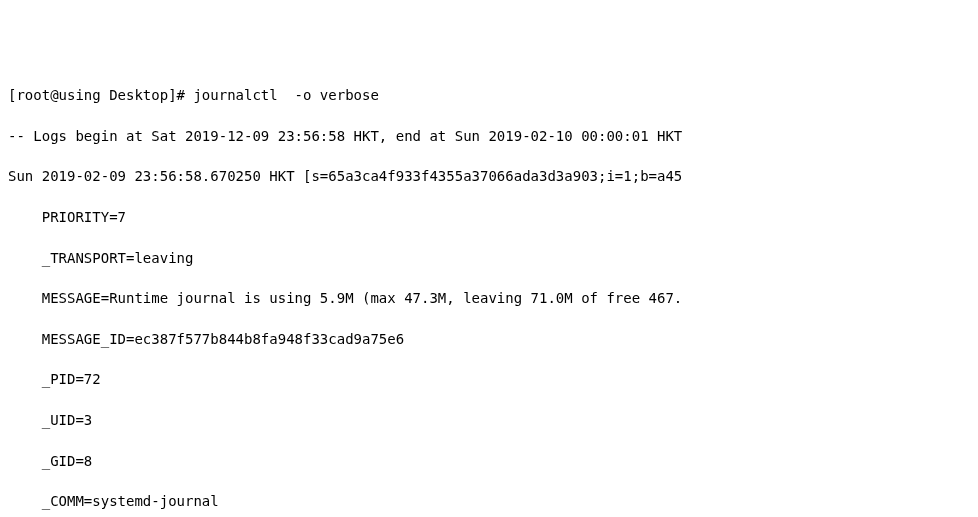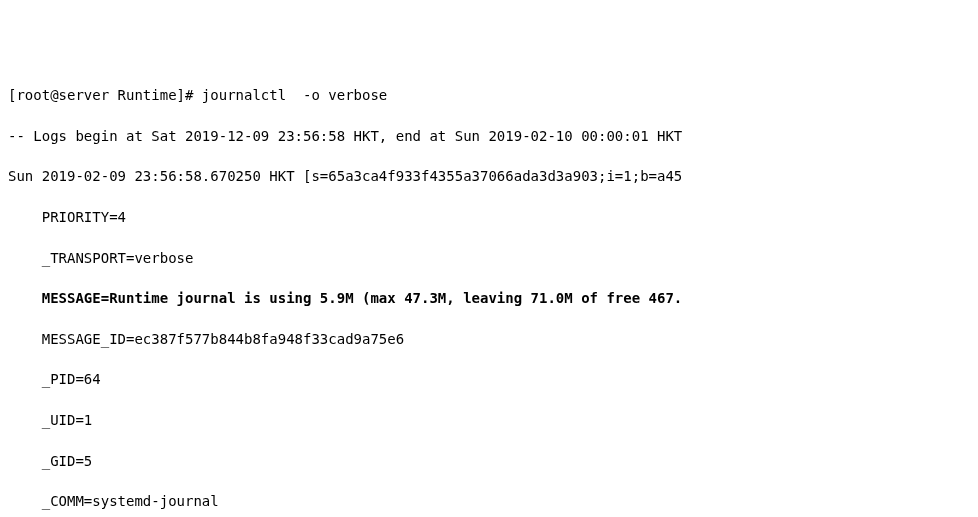--- a/index.html
+++ b/index.html
@@ -12,38 +12,38 @@
       color: #000000;
       white-space: pre;
       width: 978px;
       box-sizing: border-box;
       position: relative;
     }
     .line {
       display: block;
     }
     .bold {
-      font-weight: bold;
+      font-weight: normal;
     }
   </style>
 </head>
 <body>
 
 
 
-<span class="line">[root@server Runtime]# journalctl  -o verbose</span>
+<span class="line">[root@using Desktop]# journalctl  -o verbose</span>
 <span class="line">-- Logs begin at Sat 2019-12-09 23:56:58 HKT, end at Sun 2019-02-10 00:00:01 HKT</span>
 <span class="line">Sun 2019-02-09 23:56:58.670250 HKT [s=65a3ca4f933f4355a37066ada3d3a903;i=1;b=a45</span>
-<span class="line">    PRIORITY=4</span>
-<span class="line">    _TRANSPORT=verbose</span>
+<span class="line">    PRIORITY=7</span>
+<span class="line">    _TRANSPORT=leaving</span>
 <span class="line bold">    MESSAGE=Runtime journal is using 5.9M (max 47.3M, leaving 71.0M of free 467.</span>
 <span class="line">    MESSAGE_ID=ec387f577b844b8fa948f33cad9a75e6</span>
-<span class="line">    _PID=64</span>
-<span class="line">    _UID=1</span>
-<span class="line">    _GID=5</span>
+<span class="line">    _PID=72</span>
+<span class="line">    _UID=3</span>
+<span class="line">    _GID=8</span>
 <span class="line">    _COMM=systemd-journal</span>
 
 
 
 
 
 
 
 
 

